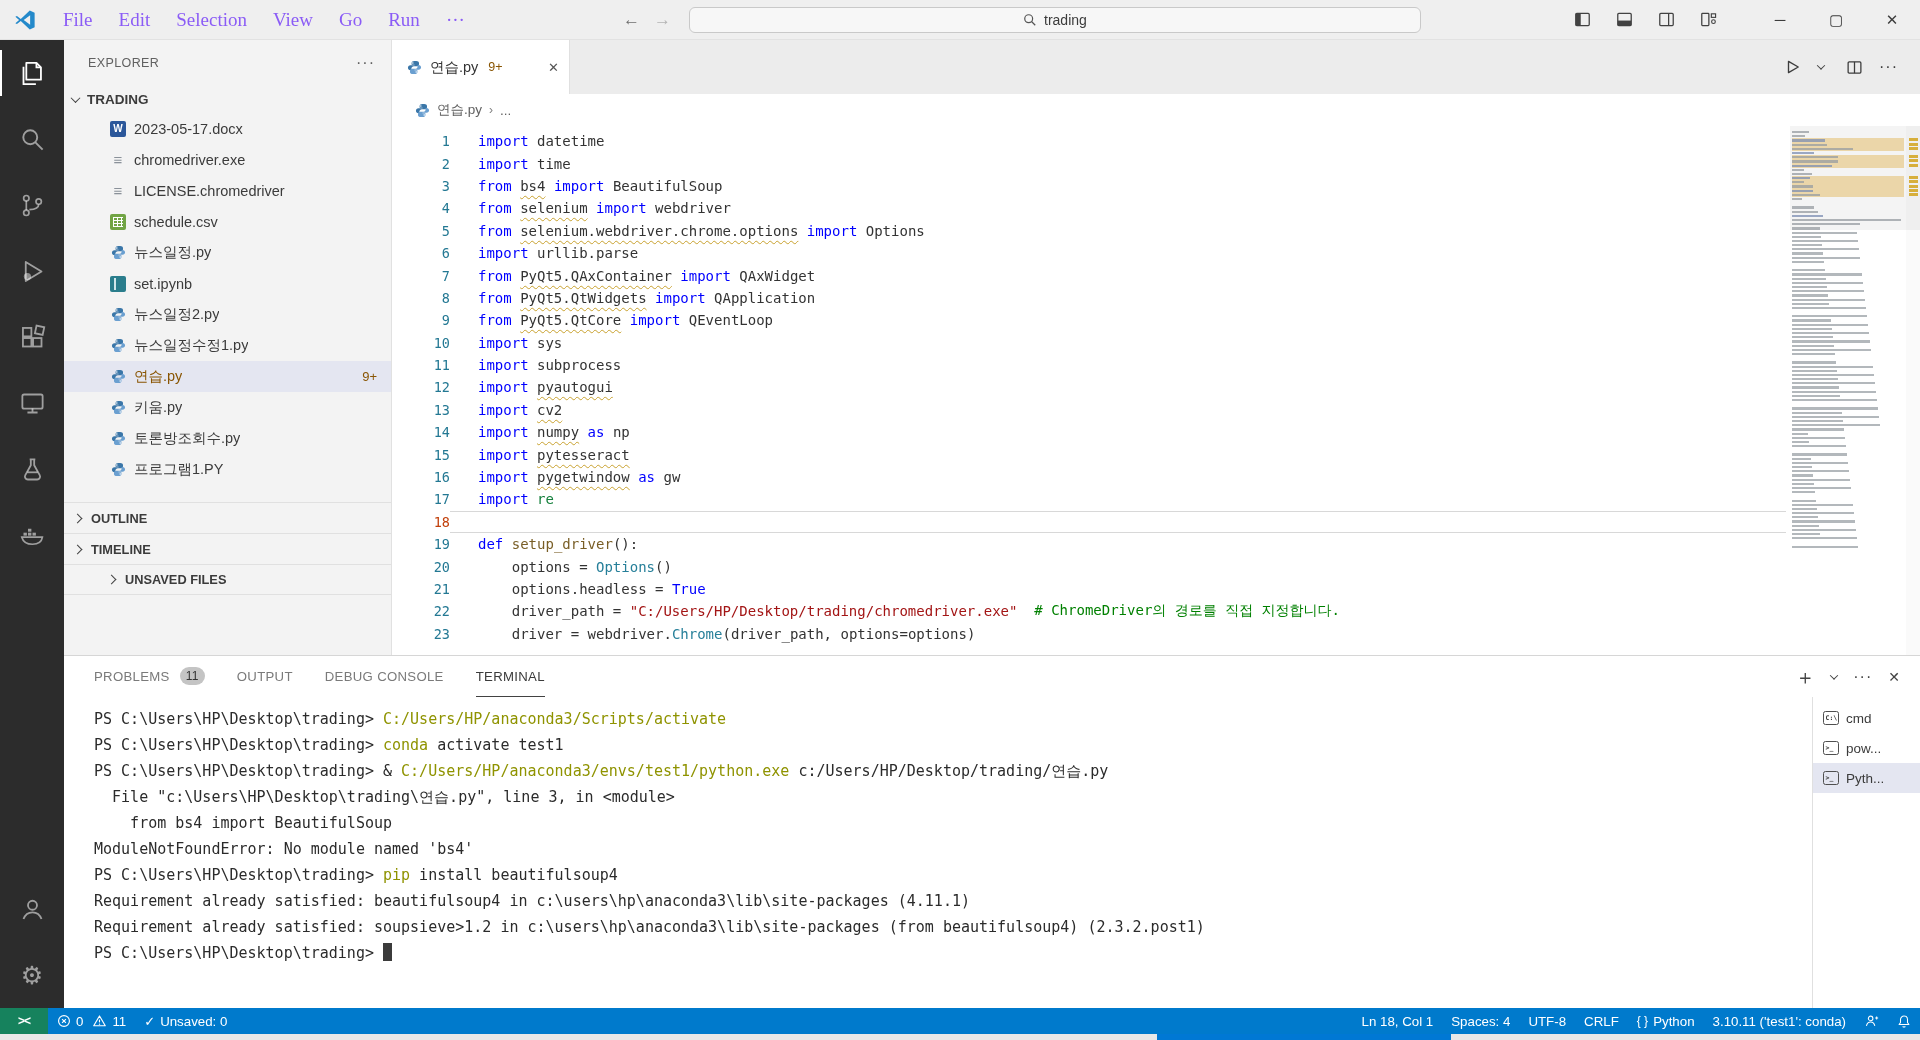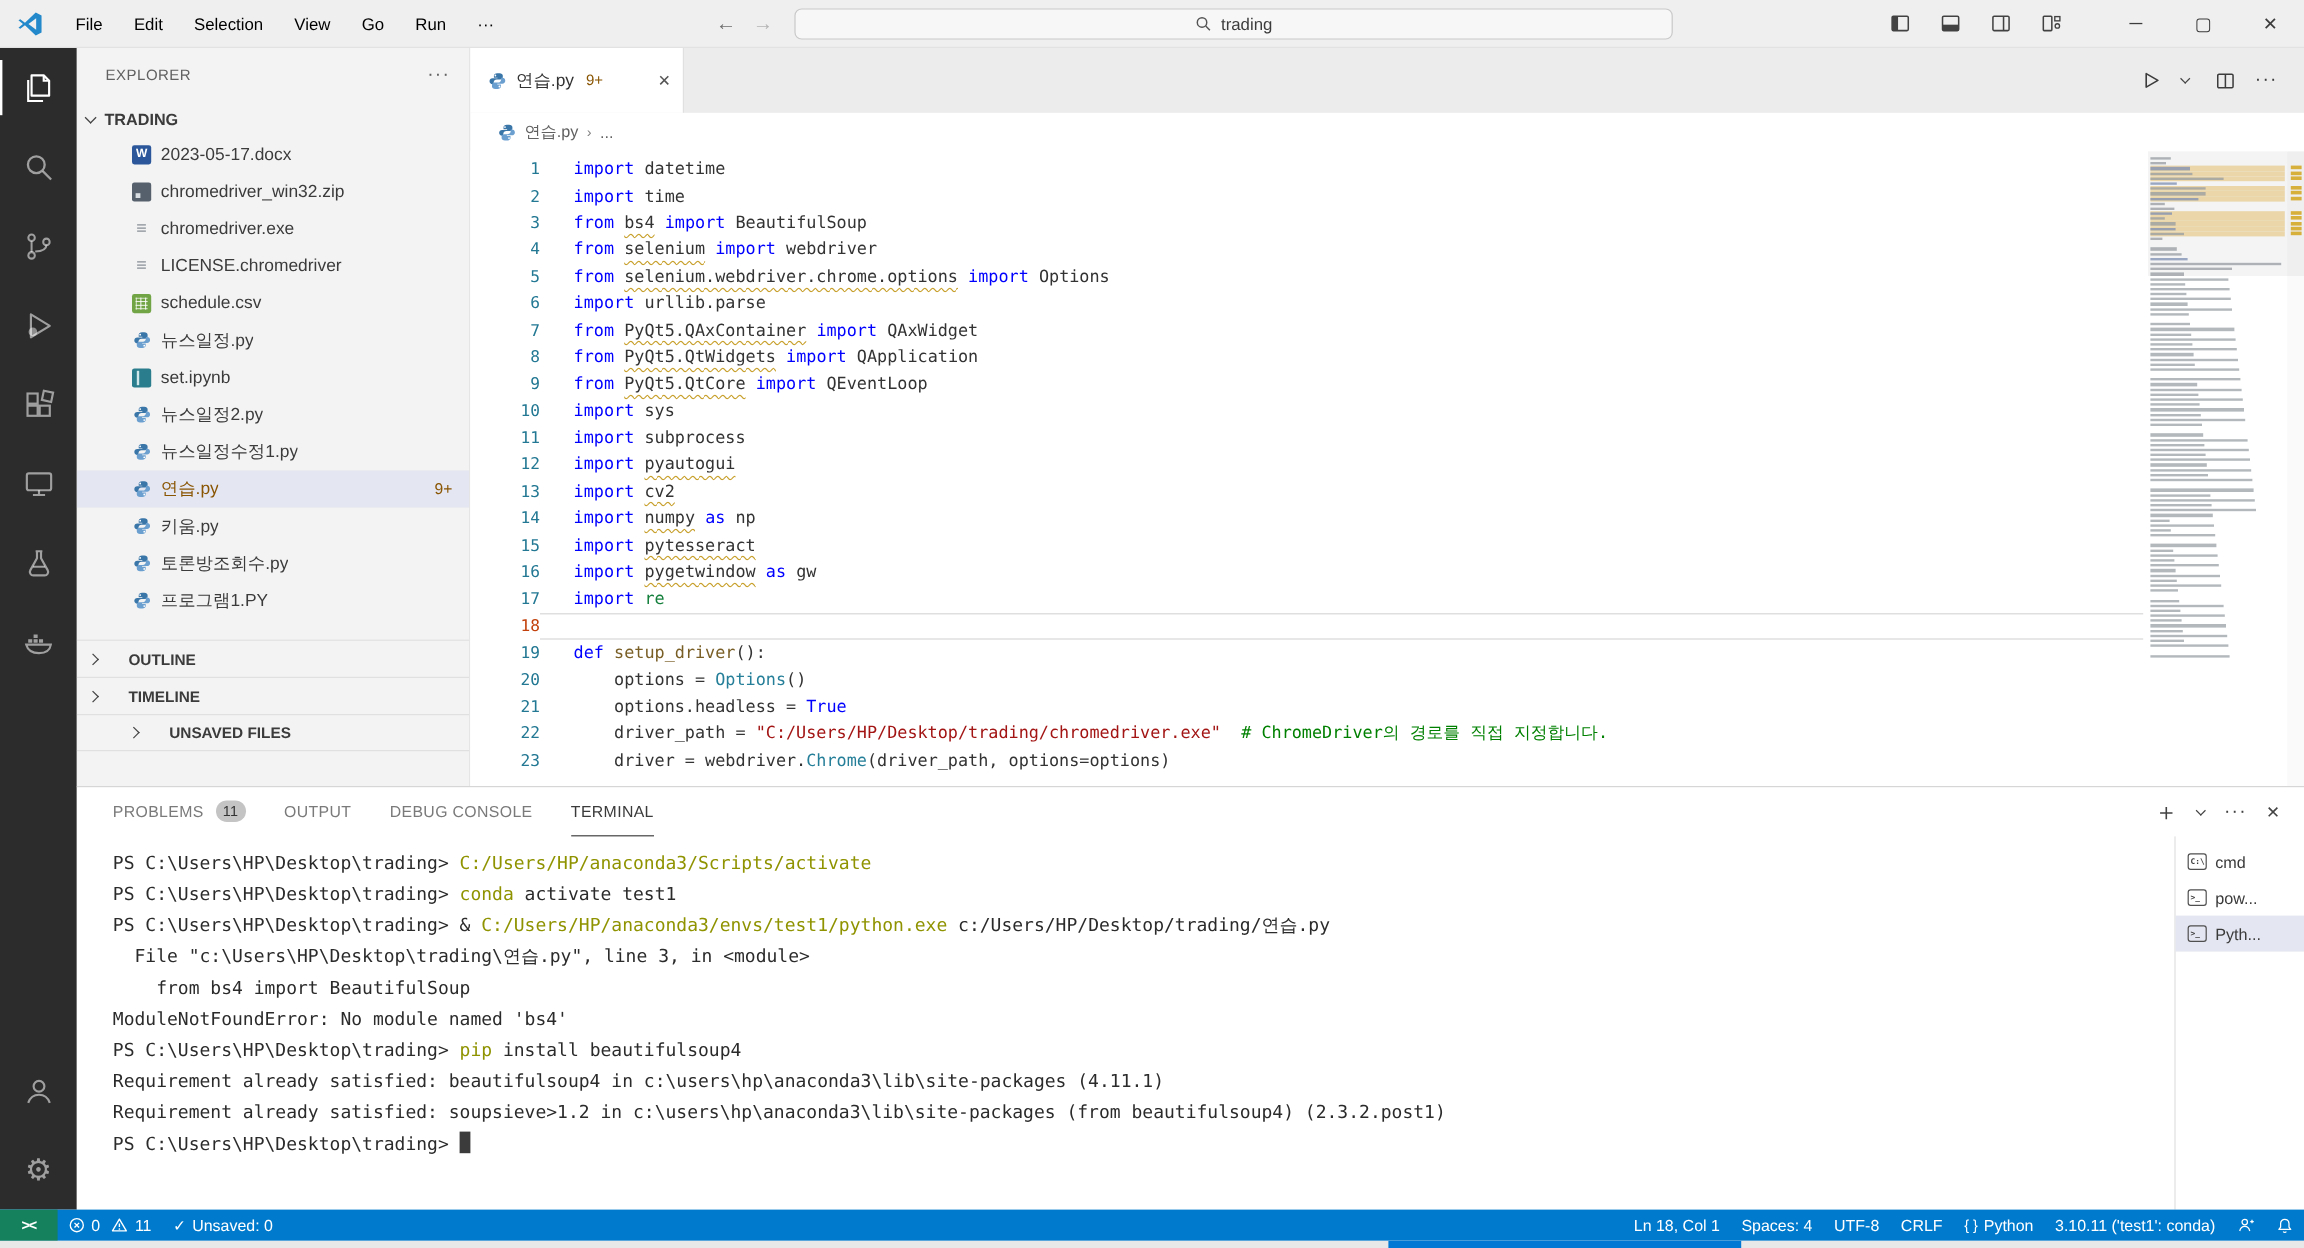--- a/index.html
+++ b/index.html
@@ -4,21 +4,21 @@
 <style>
   *{margin:0;padding:0;box-sizing:border-box;}
   html,body{width:1920px;height:1040px;overflow:hidden;}
   body{font-family:"Liberation Sans",sans-serif;font-size:14px;color:#333;background:#fff;}
   #app{width:1920px;height:1040px;display:flex;flex-direction:column;}
 
   
   .titlebar{height:40px;background:#efefef;display:flex;align-items:center;flex:0 0 40px;border-bottom:1px solid #e2e2e2;}
   .vscode-logo{width:26px;height:26px;margin:0 12px 0 12px;display:flex;align-items:center;justify-content:center;}
   .menu-bar{display:flex;align-items:center;height:100%;}
-  .menu-item{padding:0 13px;height:28px;line-height:28px;border-radius:5px;color:#000000;font-size:14px;cursor:default;}
+  .menu-item{padding:0 13px;height:28px;line-height:28px;border-radius:5px;color:#8b5cf6;font-size:19px;cursor:default;font-family:Liberation Serif, serif;}
   .nav-arrows{display:flex;align-items:center;gap:14px;margin:0 18px 0 auto;font-size:17px;}
   .nav-back{color:#6e6e6e;} .nav-fwd{color:#b4b4b4;}
   .cmd-center{width:732px;height:26px;border:1px solid #c9c9c9;border-radius:6px;background:#f7f7f7;display:flex;align-items:center;justify-content:center;gap:7px;color:#3c3c3c;font-size:14px;}
   .title-right{display:flex;align-items:center;margin-left:auto;}
   .layout-icons{display:flex;align-items:center;gap:8px;margin-right:26px;}
   .layout-icons .lic{width:34px;height:30px;display:flex;align-items:center;justify-content:center;border-radius:5px;color:#424242;}
   .win-btn{width:56px;height:40px;display:flex;align-items:center;justify-content:center;color:#3c3c3c;font-size:15px;}
 
   
   .bodyrow{display:flex;flex:1 1 auto;height:968px;}
@@ -51,21 +51,21 @@
   .ficon.zip{background:#56606c;border-radius:2px;position:relative;}
   .ficon.zip::after{content:"";position:absolute;left:3px;bottom:3px;width:4px;height:4px;background:#d8dde2;}
   .ficon.plain{color:#8a9199;font-size:15px;line-height:1;}
   .ficon.csv{background:#71a444;border-radius:2px;position:relative;}
   .ficon.csv::after{content:"";position:absolute;inset:3px;background:
     linear-gradient(#fff 1px,transparent 1px) 0 0/100% 3px,
     linear-gradient(90deg,#fff 1px,transparent 1px) 0 0/4px 100%;}
   .ficon.nb{background:#2a7d8c;border-radius:2px;position:relative;}
   .ficon.nb::after{content:"";position:absolute;left:4px;top:2px;bottom:2px;width:1.5px;background:#cfe6ea;}
   .sb-bottom{margin-top:17px;}
-  .sb-collapsed{height:31px;display:flex;align-items:center;gap:26px;padding-left:10px;font-weight:bold;font-size:12.8px;color:#3b3b3b;border-top:1px solid #e0e0e0;}
+  .sb-collapsed{height:31px;display:flex;align-items:center;gap:10px;padding-left:10px;font-weight:bold;font-size:12.8px;color:#3b3b3b;border-top:1px solid #e0e0e0;}
   .sb-collapsed:last-child{border-bottom:1px solid #e0e0e0;padding-left:44px;}
 
   
   .editor{flex:1;display:flex;flex-direction:column;min-width:0;background:#fff;}
   .tabbar{height:54px;flex:0 0 54px;background:#ececec;display:flex;align-items:stretch;}
   .tab{width:178px;background:#fff;display:flex;align-items:center;gap:8px;padding:0 10px 0 14px;font-size:14.5px;color:#333;border-right:1px solid #e0e0e0;}
   .tab .tbadge{color:#895503;font-size:12.5px;margin-left:2px;}
   .tab .tclose{margin-left:auto;color:#555;font-size:13px;}
   .ed-actions{margin-left:auto;display:flex;align-items:center;gap:16px;padding-right:22px;color:#3c3c3c;}
   .ed-actions .ea{display:flex;align-items:center;}
@@ -268,24 +268,20 @@
           <div class="sb-section-title">
             <span class="chev"></span>
             <span>TRADING</span>
           </div>
           <div class="file-list">
               <div class="file-row">
                 <span class="ficon word">W</span>
                 <span class="fname">2023-05-17.docx</span>
               </div>
               <div class="file-row">
-                <span class="ficon zip"></span>
-                <span class="fname">chromedriver_win32.zip</span>
-              </div>
-              <div class="file-row">
                 <span class="ficon plain">≡</span>
                 <span class="fname">chromedriver.exe</span>
               </div>
               <div class="file-row">
                 <span class="ficon plain">≡</span>
                 <span class="fname">LICENSE.chromedriver</span>
               </div>
               <div class="file-row">
                 <span class="ficon csv"></span>
                 <span class="fname">schedule.csv</span>

